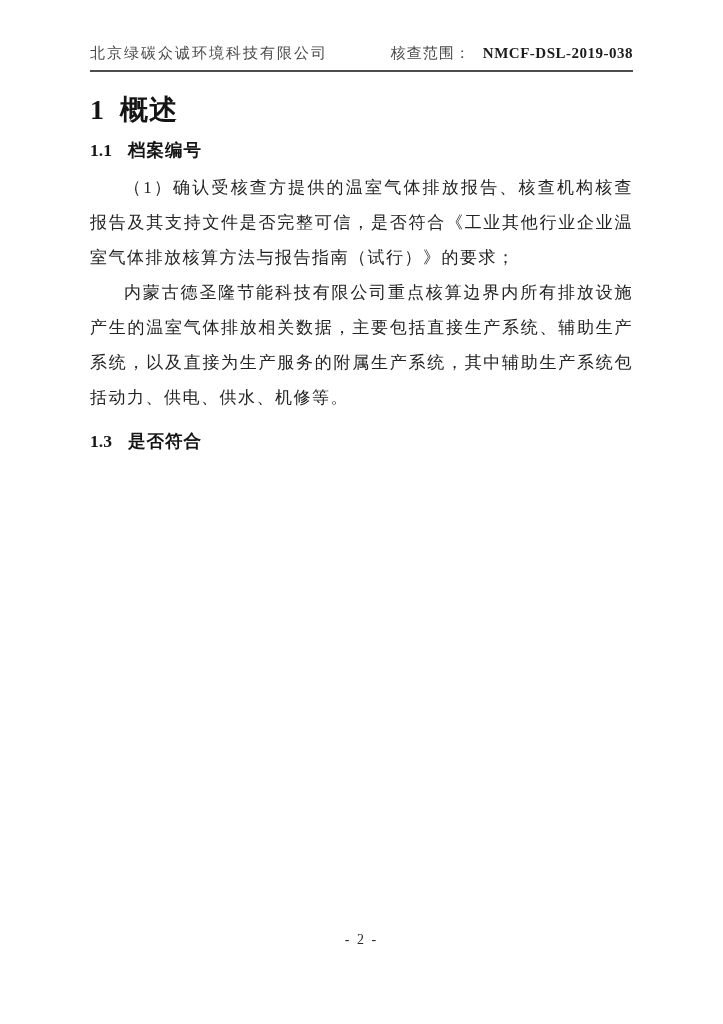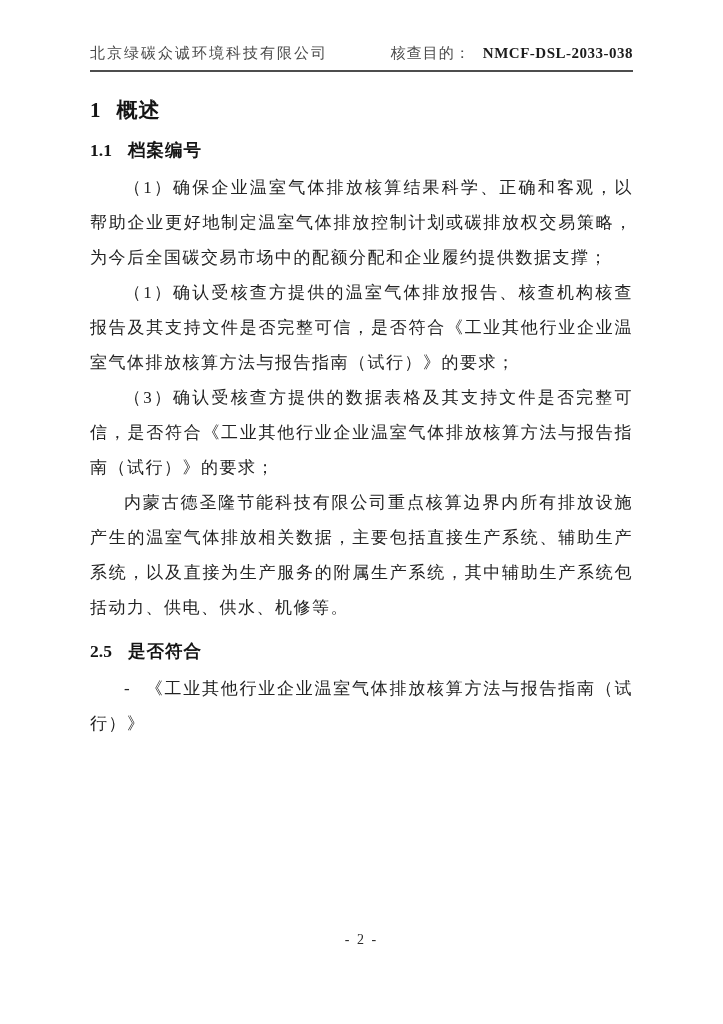--- a/index.html
+++ b/index.html
@@ -41,21 +41,21 @@
   .header .fileno .num {
     font-weight: bold;
     color: #1c1c1c;
     letter-spacing: 0.5px;
     margin-left: 12px;
   }
   .content {
     margin: 0 90px;
   }
   h1.chapter {
-    font-size: 21px;
+    font-size: 28px;
     font-weight: bold;
     color: #151515;
     margin: 24px 0 12px 0;
     line-height: 28px;
     letter-spacing: 1px;
   }
   h1.chapter .num { margin-right: 16px; letter-spacing: 0; }
   h2.section {
     font-size: 17.5px;
     font-weight: bold;
@@ -89,48 +89,43 @@
   }
 </style>
 </head>
 <body>
 
 <div class="page">
 
   <div class="header">
     <span class="company">北京绿碳众诚环境科技有限公司</span>
     <span class="fileno">
-      <span>核查目的：</span><span class="num">NMCF-DSL-2033-038</span>
+      <span>核查范围：</span><span class="num">NMCF-DSL-2019-038</span>
     </span>
   </div>
 
   <div class="content">
 
     <h1 class="chapter">
       <span class="num">1</span><span>概述</span>
     </h1>
 
     <h2 class="section">
       <span class="num">1.1</span><span>档案编号</span>
     </h2>
 
-    <p class="body-par">（1）确保企业温室气体排放核算结果科学、正确和客观，以帮助企业更好地制定温室气体排放控制计划或碳排放权交易策略，为今后全国碳交易市场中的配额分配和企业履约提供数据支撑；</p>
     <p class="body-par">（1）确认受核查方提供的温室气体排放报告、核查机构核查报告及其支持文件是否完整可信，是否符合《工业其他行业企业温室气体排放核算方法与报告指南（试行）》的要求；</p>
-    <p class="body-par">（3）确认受核查方提供的数据表格及其支持文件是否完整可信，是否符合《工业其他行业企业温室气体排放核算方法与报告指南（试行）》的要求；</p>
 
 
     <p class="body-par">内蒙古德圣隆节能科技有限公司重点核算边界内所有排放设施产生的温室气体排放相关数据，主要包括直接生产系统、辅助生产系统，以及直接为生产服务的附属生产系统，其中辅助生产系统包括动力、供电、供水、机修等。</p>
 
     <h2 class="section">
-      <span class="num">2.5</span><span>是否符合</span>
+      <span class="num">1.3</span><span>是否符合</span>
     </h2>
 
-    <p class="body-par bullet">
-      <span class="marker">-</span><span>《工业其他行业企业温室气体排放核算方法与报告指南（试行）》</span>
-    </p>
 
   </div>
 
   <div class="footer">
     <span>- 2 -</span>
   </div>
 
 </div>
 
 </body></html>

